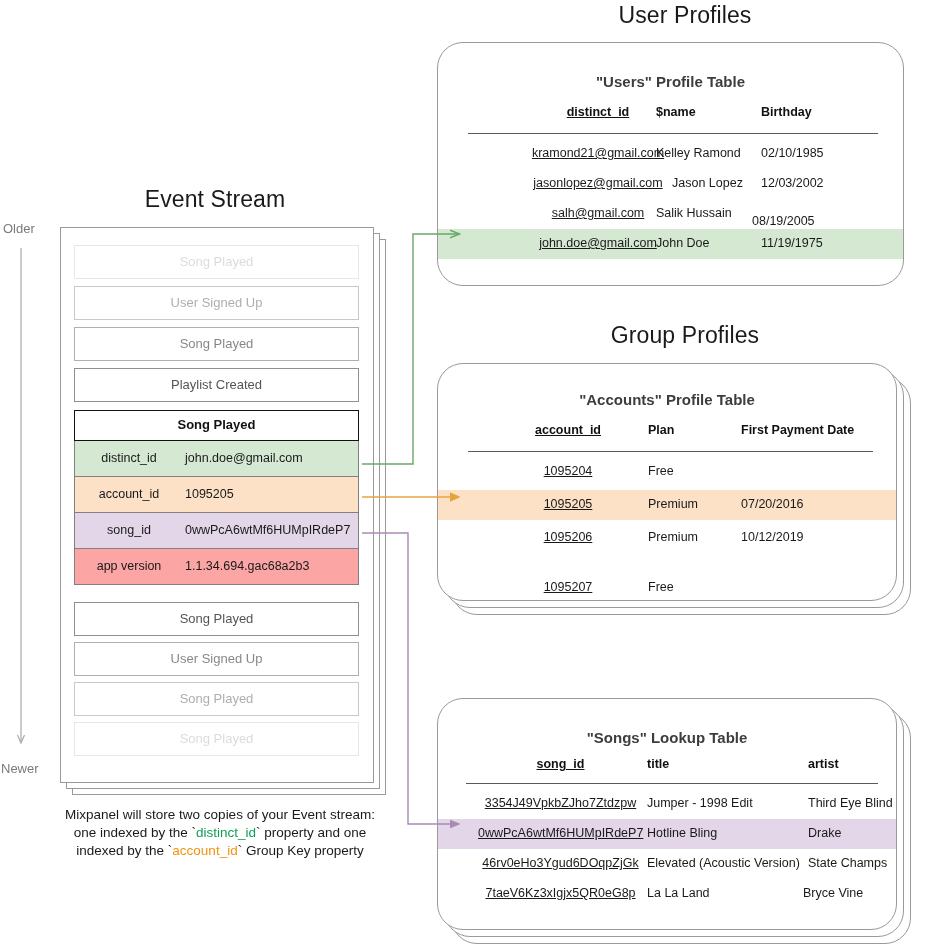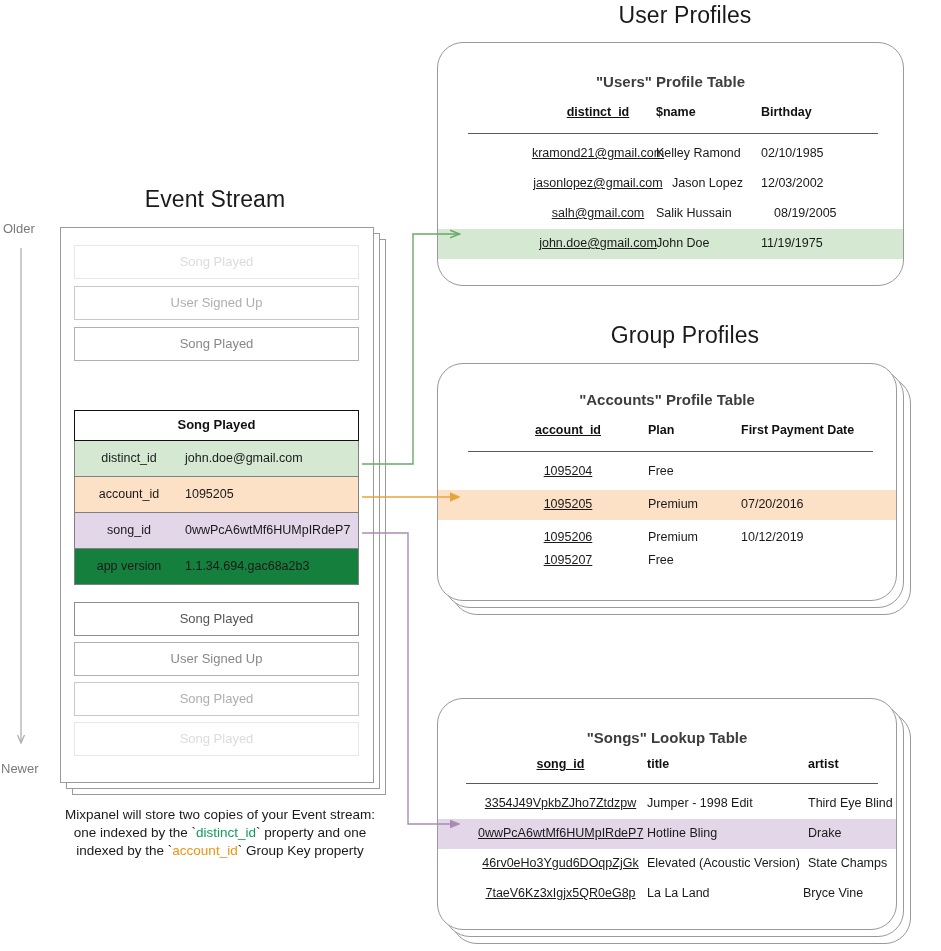--- a/index.html
+++ b/index.html
@@ -149,21 +149,21 @@
     position: absolute;
     left: 110px;
     top: 10px;
     font-size: 12.5px;
     color: #1a1a1a;
     white-space: nowrap;
   }
   .ev-prop.g { background: #d4e8d2; }
   .ev-prop.o { background: #fce1c6; }
   .ev-prop.p { background: #e3d6e8; }
-  .ev-prop.w { background: #15803d; }
+  .ev-prop.w { background: #fca5a5; }
 
   
   .axis-label {
     position: absolute;
     font-size: 13px;
     color: #7a7a7a;
     white-space: nowrap;
   }
 
   
@@ -207,20 +207,21 @@
   </svg>
 
   <div id="event-stream-wrap" style="left:60px; top:227px; width:314px; height:556px;">
     <div class="es-layer" style="left:12px; top:12px; width:314px; height:556px;"></div>
     <div class="es-layer" style="left:6px; top:6px; width:314px; height:556px;"></div>
     <div class="es-main"></div>
 
     <div class="ev-box f1" style="left:14px; top:18px; width:285px;">Song Played</div>
     <div class="ev-box f2" style="left:14px; top:59px; width:285px;">User Signed Up</div>
     <div class="ev-box f3" style="left:14px; top:100px; width:285px;">Song Played</div>
+    <div class="ev-box f4" style="left:14px; top:141px; width:285px;">Playlist Created</div>
 
     <div class="ev-card" style="left:14px; top:183px; width:285px; height:175px;">
       <div class="ev-card-head">Song Played</div>
 
       <div class="ev-prop g" style="top:31px;">
         <span class="pk">distinct_id</span>
         <span class="pv">john.doe@gmail.com</span>
       </div>
 
       <div class="ev-prop o" style="top:67px;">
@@ -273,21 +274,21 @@
           <span class="cell" style="left:323px;">02/10/1985</span>
         </div>
         <div class="drow" style="top:64px;">
           <span class="cell key" style="left:85px; width:150px; text-align:center;">jasonlopez@gmail.com</span>
           <span class="cell" style="left:234px;">Jason Lopez</span>
           <span class="cell" style="left:323px;">12/03/2002</span>
         </div>
         <div class="drow" style="top:94px;">
           <span class="cell key" style="left:85px; width:150px; text-align:center;">salh@gmail.com</span>
           <span class="cell" style="left:218px;">Salik Hussain</span>
-          <span class="cell" style="left:336px;">08/19/2005</span>
+          <span class="cell" style="left:314px;margin-top:8px;">08/19/2005</span>
         </div>
         <div class="drow hl-green" style="top:124px;">
           <span class="cell key" style="left:85px; width:150px; text-align:center;">john.doe@gmail.com</span>
           <span class="cell" style="left:218px;">John Doe</span>
           <span class="cell" style="left:323px;">11/19/1975</span>
         </div>
       </div>
     </div>
   </div>
 
@@ -313,21 +314,21 @@
         <div class="drow hl-orange" style="top:67px;">
           <span class="cell key" style="left:65px; width:130px; text-align:center;">1095205</span>
           <span class="cell" style="left:210px;">Premium</span>
           <span class="cell" style="left:303px;">07/20/2016</span>
         </div>
         <div class="drow" style="top:100px;">
           <span class="cell key" style="left:65px; width:130px; text-align:center;">1095206</span>
           <span class="cell" style="left:210px;">Premium</span>
           <span class="cell" style="left:303px;">10/12/2019</span>
         </div>
-        <div class="drow" style="top:123px;">
+        <div class="drow" style="top:150px;">
           <span class="cell key" style="left:65px; width:130px; text-align:center;">1095207</span>
           <span class="cell" style="left:210px;">Free</span>
           <span class="cell" style="left:303px;"></span>
         </div>
       </div>
     </div>
   </div>
 
   <div class="card-wrap" style="left:437px; top:698px; width:460px; height:232px;">
     <div class="card-stack-layer" style="left:14px; top:14px; width:460px; height:232px;"></div>

